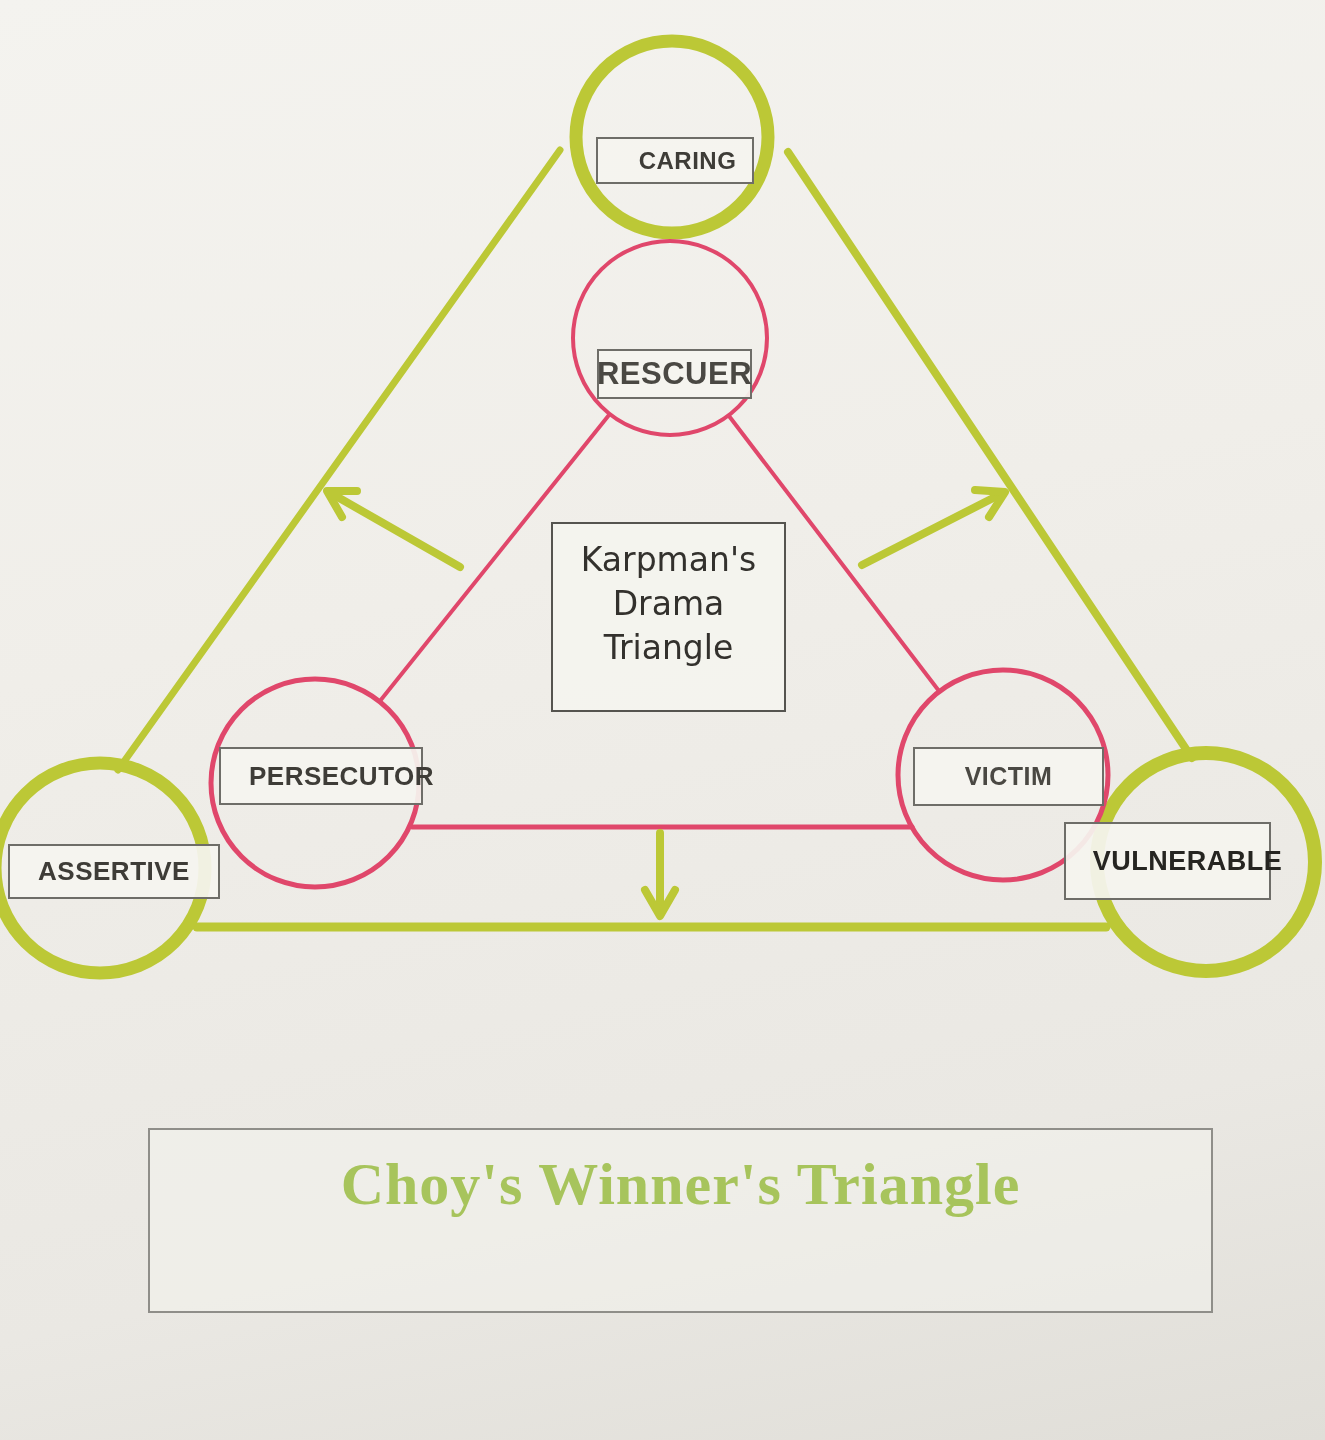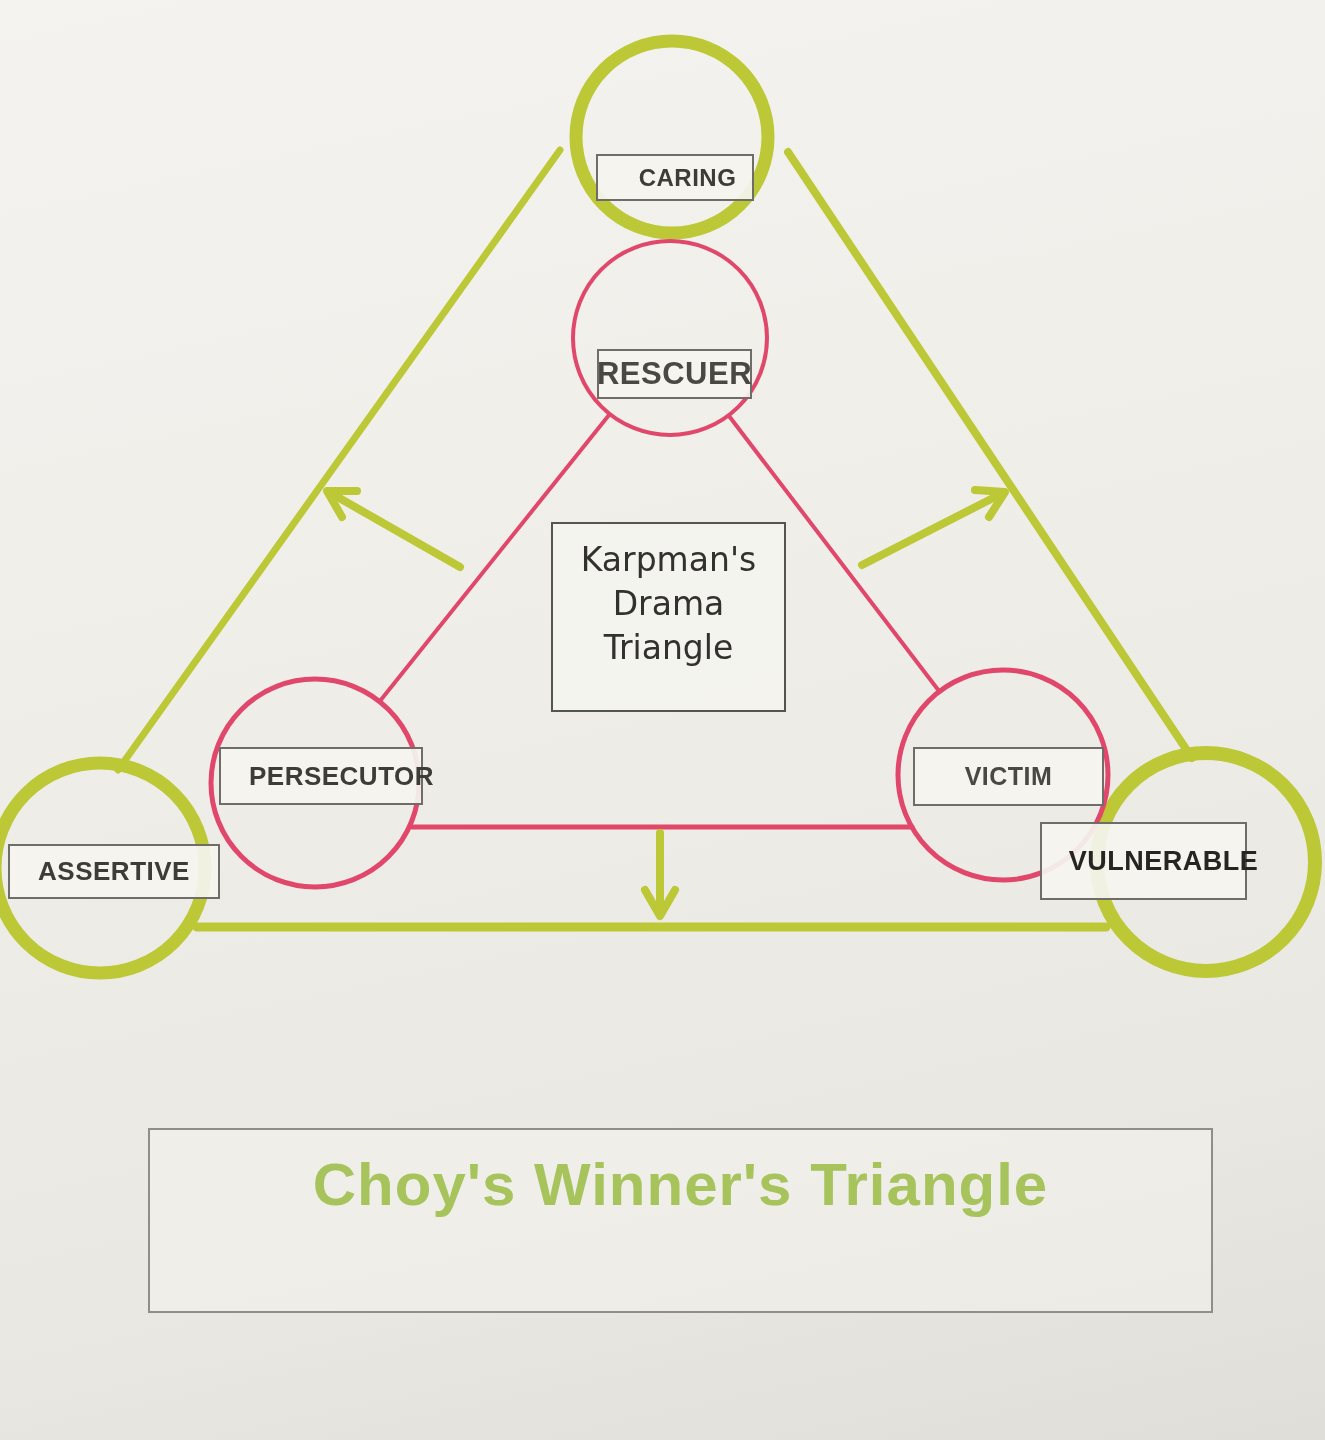--- a/index.html
+++ b/index.html
@@ -11,43 +11,43 @@
   svg.canvas { position:absolute; left:0; top:0; }
 
   .label-box {
     position:absolute; box-sizing:border-box;
     display:flex; align-items:center; justify-content:center;
     background:rgba(245,244,239,0.93);
     border:2px solid #6e6d68;
     color:#3e3c37; font-weight:bold; letter-spacing:0.5px;
     text-align:center;
   }
-  .lb-caring      { left:596px;  top:154px; width:158px; height:47px; font-size:24px;padding-left:25px; }
+  .lb-caring      { left:596px;  top:137px; width:158px; height:47px; font-size:24px;padding-left:25px; }
   .lb-rescuer     { left:597px;  top:312px; width:155px; height:50px; font-size:31px; color:#4a4843;margin-top:37px; }
   .lb-persecutor  { left:219px;  top:747px; width:204px; height:58px; font-size:26px;padding-left:41px; }
   .lb-victim      { left:913px;  top:747px; width:191px; height:59px; font-size:25px; color:#4a4843; }
   .lb-assertive   { left:8px;    top:844px; width:212px; height:55px; font-size:26px; }
-  .lb-vulnerable  { left:1040px; top:822px; width:207px; height:78px; font-size:27px; color:#262521;padding-left:40px; }
+  .lb-vulnerable  { left:1064px; top:822px; width:207px; height:78px; font-size:27px; color:#262521;padding-left:40px; }
 
   .center-box {
     position:absolute; left:551px; top:522px; width:235px; height:190px;
     box-sizing:border-box; padding-top:14px;
     border:2px solid #55544f; background:rgba(245,244,239,0.85);
     font-family:"DejaVu Sans", sans-serif; color:#33312d;
     font-size:33px; line-height:44px; text-align:center;
   }
 
   .title-box {
     position:absolute; left:148px; top:1128px; width:1065px; height:185px;
     box-sizing:border-box; padding-top:20px;
     border:2px solid #8f8e89; background:rgba(243,242,237,0.55);
     display:flex; justify-content:center; align-items:flex-start;
   }
   .title-text {
-    font-family:Liberation Sans, sans-serif; font-weight:bold;
+    font-family:Liberation Serif, serif; font-weight:bold;
     font-size:60px; letter-spacing:1px; color:#a7c45c;
   }
 </style>
 </head>
 <body>
 
 <div class="stage">
 
   <svg class="canvas" width="1325" height="1440" viewBox="0 0 1325 1440">
 

